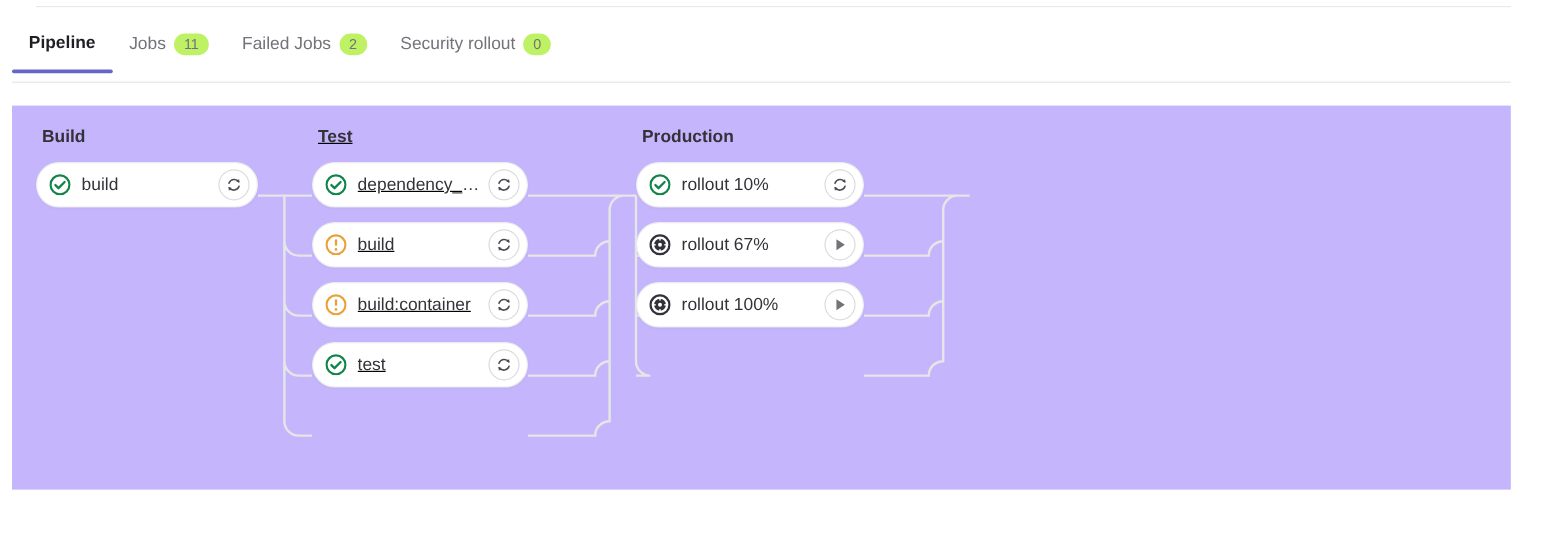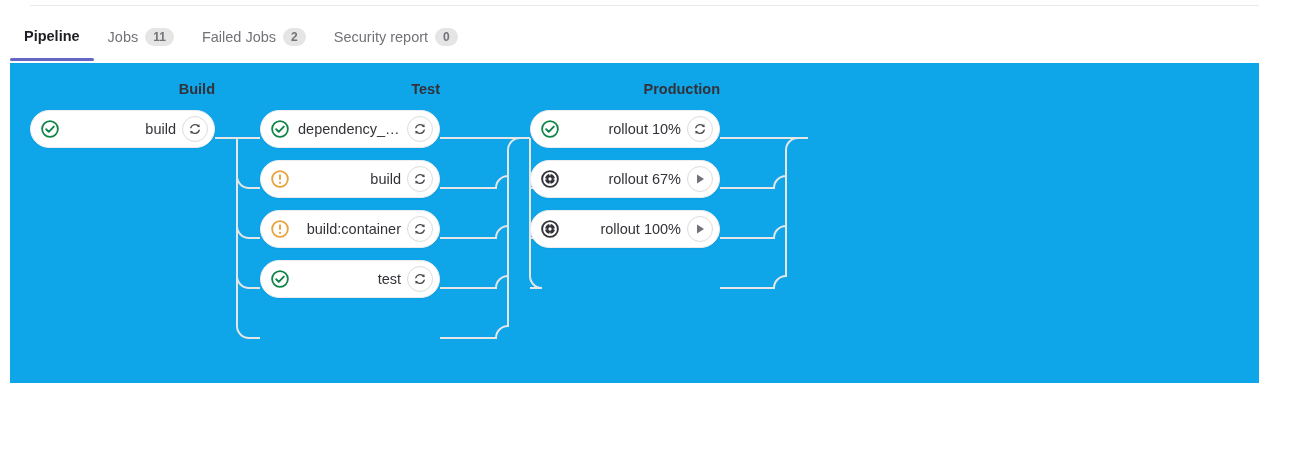--- a/index.html
+++ b/index.html
@@ -30,31 +30,30 @@
     padding: 4px 14px 16px 14px;
     font-size: 14.5px; color: #737278;
     cursor: pointer; white-space: nowrap;
   }
   .tab.active { color: #1f1e24; font-weight: bold; }
   .tab.active::after {
     content: ""; position: absolute; left: 0; right: 0; bottom: -1px;
     height: 3px; background: #6666c4; border-radius: 2px;
   }
   .tab-badge {
-    background: #e5e5e5; color: #737278;
+    background: #bef264; color: #737278;
     border-radius: 10px; padding: 1px 8px;
-    font-size: 12px; font-weight: bold; line-height: 16px;
+    font-size: 12px; font-weight: normal; line-height: 16px;
   }
 
   
   .graph {
-    position: absolute; left: 10px; top: 63px;
+    position: absolute; left: 10px; top: 88px;
     width: 1249px; height: 320px;
-    background: #0ea5e9;
-    text-align: right;
+    background: #c4b5fd;
   }
 
   .stage {
     position: absolute; top: 0;
   }
   .stage-title {
     font-size: 14.5px; font-weight: bold; color: #333238;
     margin: 18px 0 0 0; padding-left: 5px;
   }
   .jobs { position: relative; margin-top: 13px; }
@@ -109,21 +108,21 @@
       </div>
       <div class="tab">
         <span>Jobs</span>
         <span class="tab-badge">11</span>
       </div>
       <div class="tab">
         <span>Failed Jobs</span>
         <span class="tab-badge">2</span>
       </div>
       <div class="tab">
-        <span>Security report</span>
+        <span>Security rollout</span>
         <span class="tab-badge">0</span>
       </div>
     </div>
 
   <div class="graph">
     <svg class="links" viewBox="0 0 1249 320">
         <path d="M205 75 H250 M227 75 V263 a12 12 0 0 0 12 12 H250 M227 113 a12 12 0 0 0 12 12 H250 M227 163 a12 12 0 0 0 12 12 H250 M227 213 a12 12 0 0 0 12 12 H250 M430 75 H520 M430 275 H486 a12 12 0 0 1 12 -12 V87 a12 12 0 0 1 12 -12 M430 125 H486 a12 12 0 0 1 12 -12 M430 175 H486 a12 12 0 0 1 12 -12 M430 225 H486 a12 12 0 0 1 12 -12 M498 75 H520 M520 75 V213 a12 12 0 0 0 12 12 H520 M520 113 a12 12 0 0 0 12 12 H520 M520 163 a12 12 0 0 0 12 12 H520 M710 75 H798 M710 225 H764 a12 12 0 0 1 12 -12 V87 a12 12 0 0 1 12 -12 M710 125 H764 a12 12 0 0 1 12 -12 M710 175 H764 a12 12 0 0 1 12 -12 "></path>
       </svg>
   <div class="stage" style="left: 20px; width: 185px;">
         <div class="stage-title">Build</div>
@@ -138,21 +137,21 @@
               <svg viewBox="0 0 16 16">
                 <path d="M12.6 5.2 A5.3 5.3 0 0 0 3.2 6.6" fill="none" stroke="#4d4b52" stroke-width="1.5" stroke-linecap="round"></path>
                 <path d="M3.4 10.8 A5.3 5.3 0 0 0 12.8 9.4" fill="none" stroke="#4d4b52" stroke-width="1.5" stroke-linecap="round"></path>
                 <path d="M12.9 2.4 L13.1 5.6 L10.0 5.0 Z" fill="#4d4b52"></path>
                 <path d="M3.1 13.6 L2.9 10.4 L6.0 11.0 Z" fill="#4d4b52"></path>
               </svg>
             </button>
           </div>
         </div>
       </div>
-      <div class="stage" style="left: 250px; width: 180px;">
+      <div class="stage" style="left: 250px; width: 180px; text-decoration: underline;">
         <div class="stage-title">Test</div>
         <div class="jobs">
           <div class="job">
             <svg class="status-icon" viewBox="0 0 16 16">
               <circle cx="8" cy="8" r="7" fill="none" stroke="#108548" stroke-width="1.6"></circle>
               <path d="M4.6 8.2 L6.9 10.5 L11.4 5.9" fill="none" stroke="#108548" stroke-width="1.7" stroke-linecap="round" stroke-linejoin="round"></path>
             </svg>
             <span class="job-name">dependency_s...</span>
             <button class="action-btn">
               <svg viewBox="0 0 16 16">

